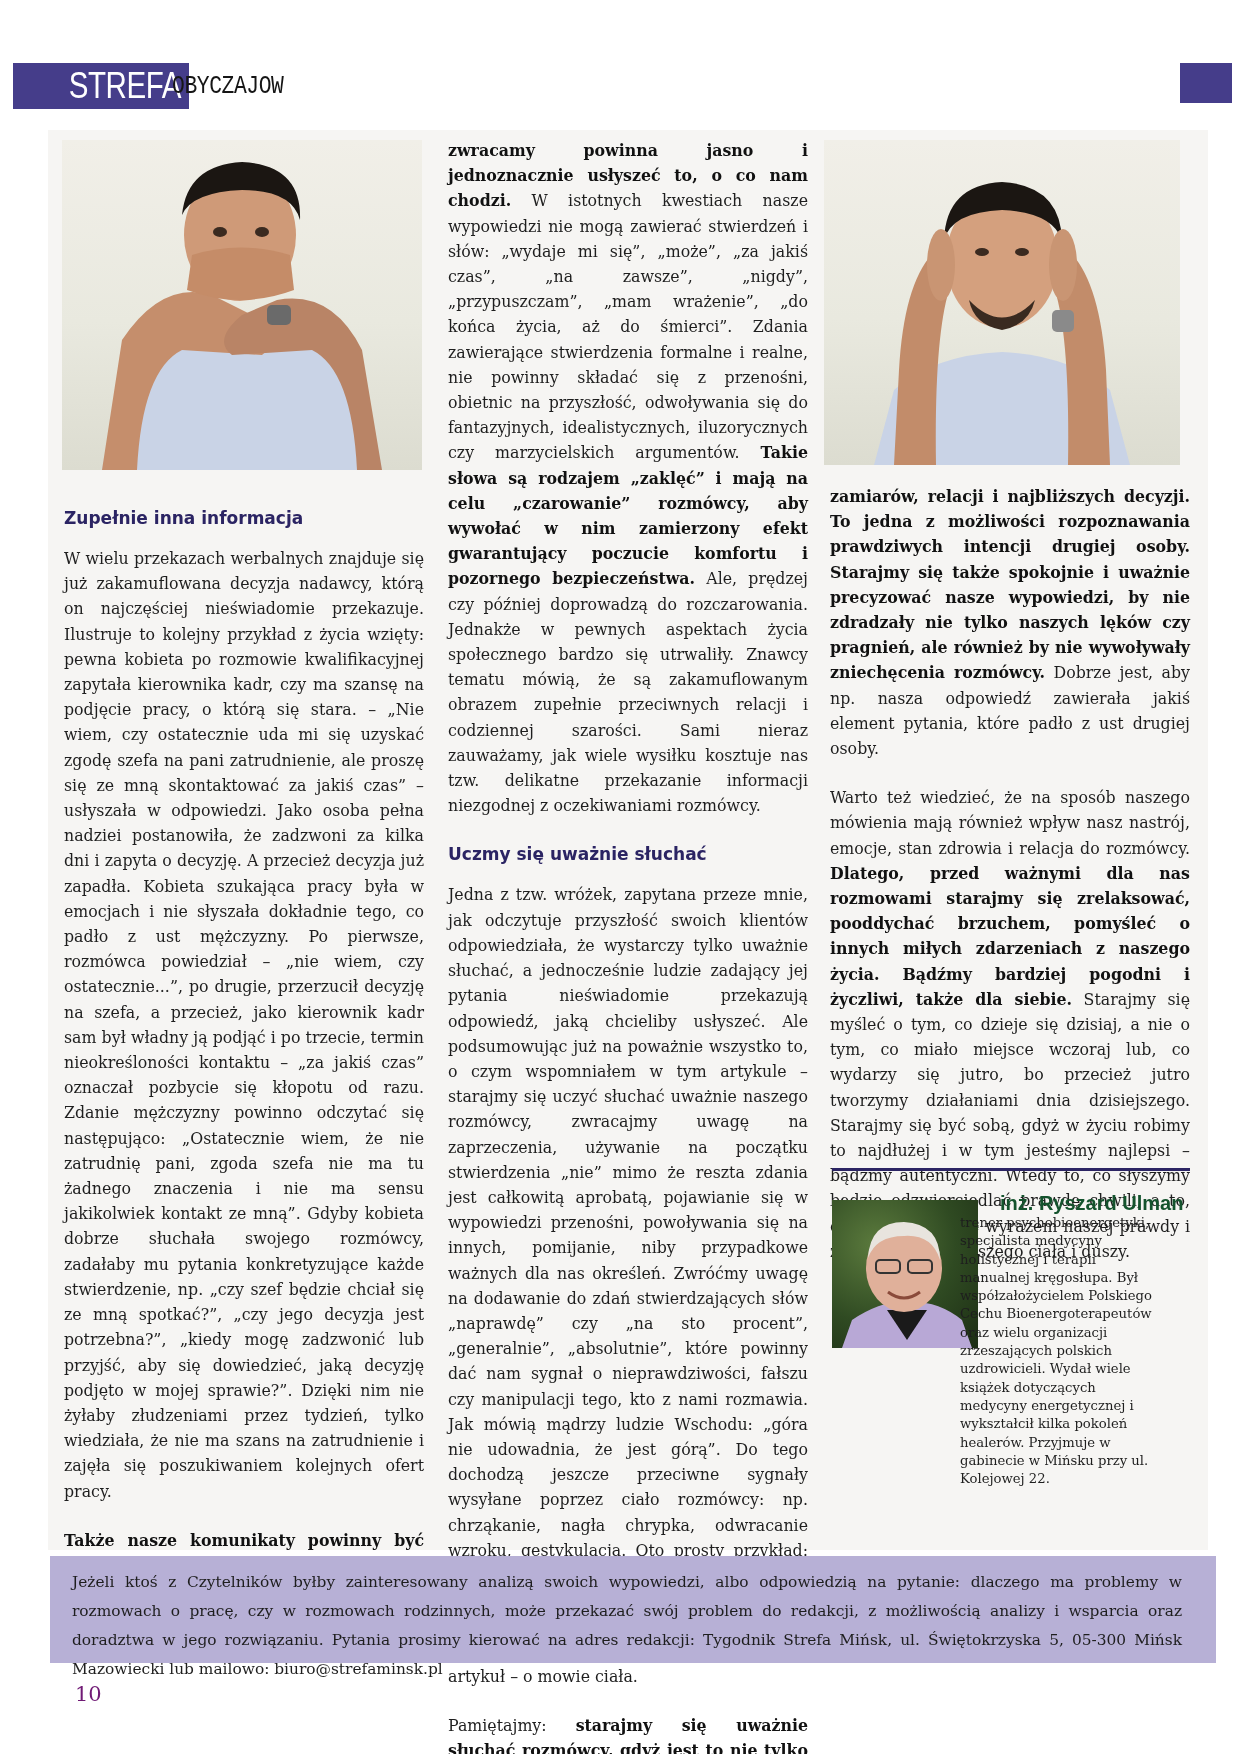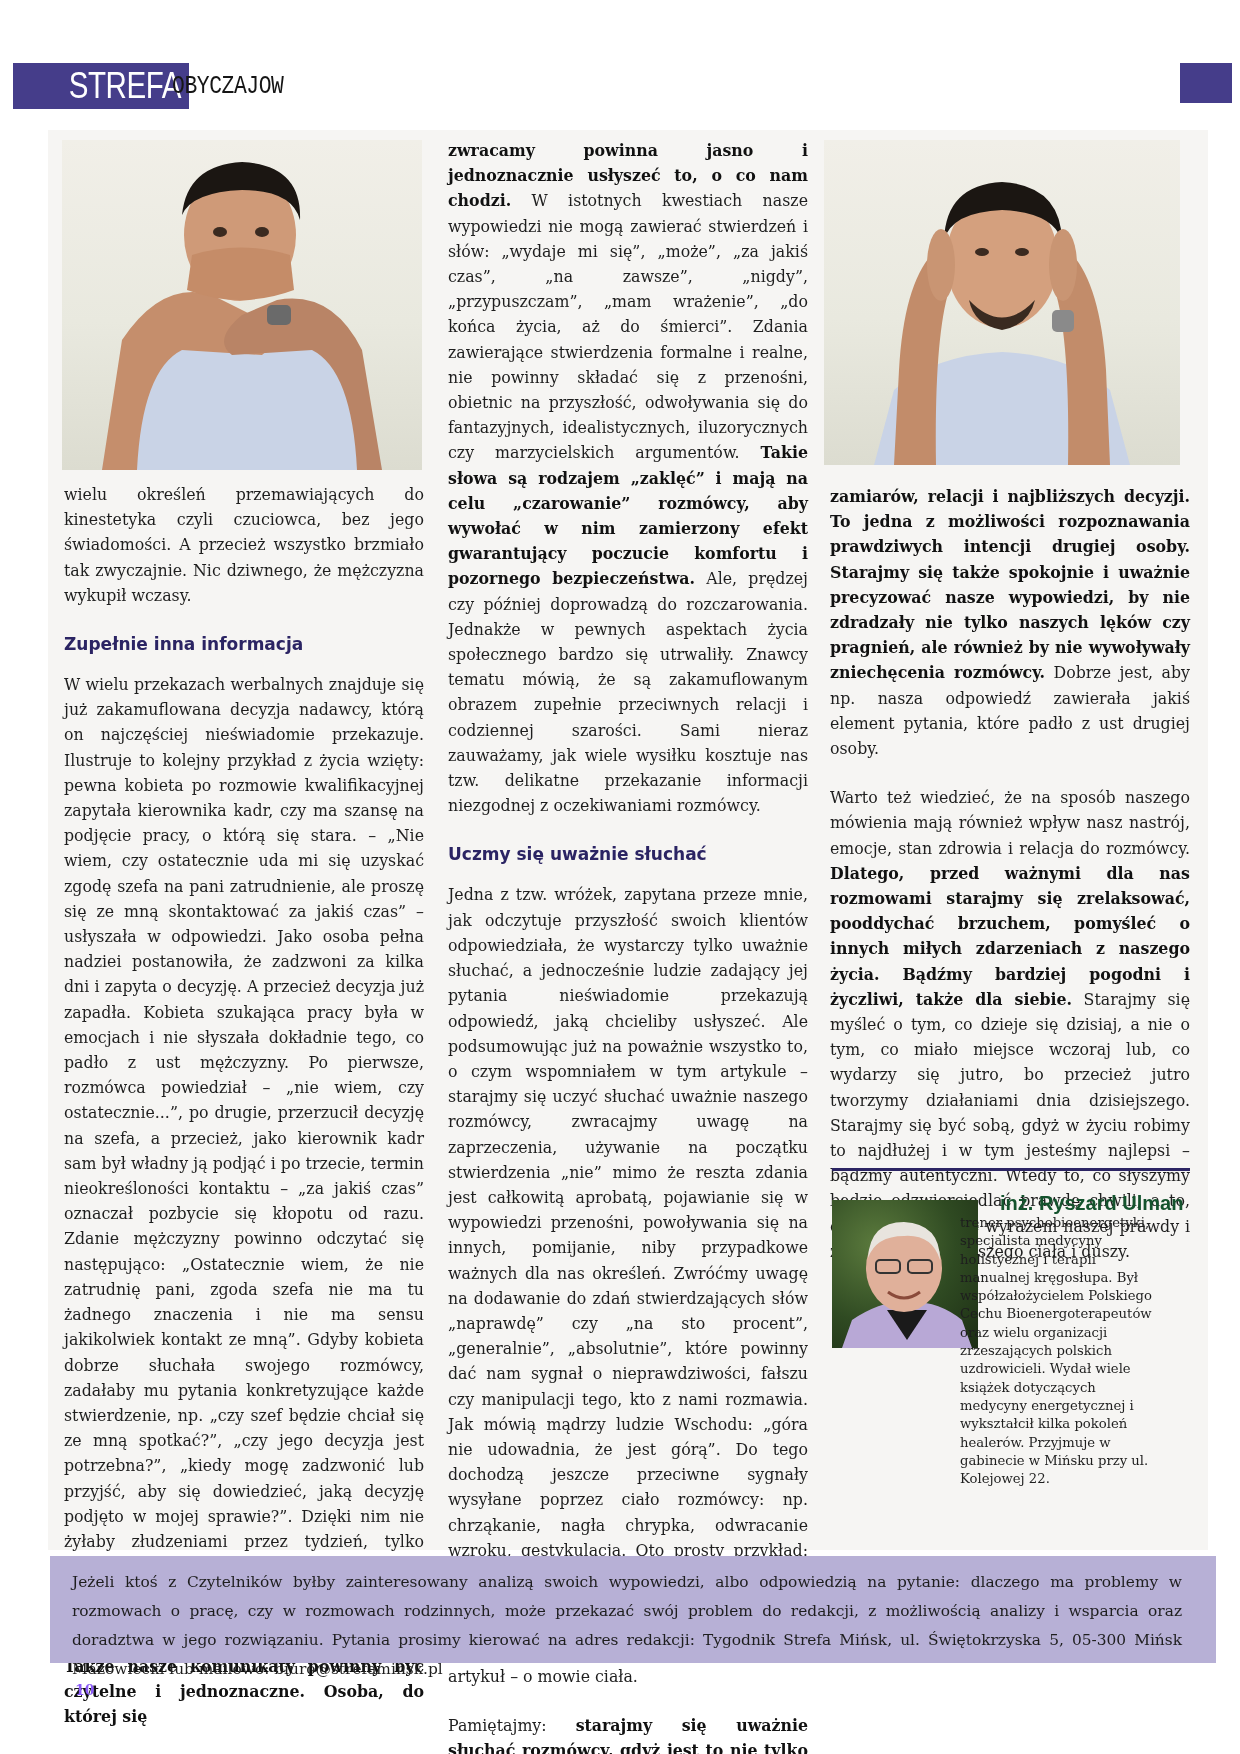--- a/index.html
+++ b/index.html
@@ -71,21 +71,21 @@
   .info-box {
     position: absolute; left: 50px; top: 1556px; width: 1166px; height: 107px;
     background: #b7b0d6;
   }
   .info-text {
     position: absolute; left: 72px; top: 1568px; width: 1110px;
     font-size: 15.4px; line-height: 29px; text-align: justify; color: #1e1e1e;
   }
   .page-number {
     position: absolute; left: 75px; top: 1682px;
-    font-size: 14px; font-weight: bold; color: #8b5cf6;
+    font-size: 21px; font-weight: normal; color: #701a75;
   }
 </style>
 </head>
 <body>
 
 <div class="page-bg"></div>
 
 <div class="hdr-strefa"><span>STREFA</span></div>
 <div class="hdr-obyczaj"><span>OBYCZAJOW</span></div>
 <div class="hdr-square"></div>
@@ -114,21 +114,20 @@
     <ellipse cx="158" cy="112" rx="7" ry="4" fill="#3a2a20"></ellipse>
     <ellipse cx="198" cy="112" rx="7" ry="4" fill="#3a2a20"></ellipse>
     <path d="M145 160 Q178 195 211 160 Q205 185 178 190 Q150 185 145 160 Z" fill="#3a2a20"></path>
     <ellipse cx="117" cy="125" rx="14" ry="36" fill="#c99573"></ellipse>
     <ellipse cx="239" cy="125" rx="14" ry="36" fill="#c99573"></ellipse>
     <rect x="228" y="170" width="22" height="22" rx="5" fill="#8a8a8a"></rect>
   </svg>
 </div>
 
 <div class="col c1" style="top:482px;">
-  <p>wielu określeń przemawiających do kinestetyka czyli czuciowca, bez jego świadomości. A przecież wszystko brzmiało tak zwyczajnie. Nic dziwnego, że mężczyzna wykupił wczasy.</p>
   <div class="gap"></div>
   <h2 class="sub">Zupełnie inna informacja</h2>
   <div style="height:16px"></div>
   <p>W wielu przekazach werbalnych znajduje się już zakamuflowana decyzja nadawcy, którą on najczęściej nieświadomie przekazuje. Ilustruje to kolejny przykład z życia wzięty: pewna kobieta po rozmowie kwalifikacyjnej zapytała kierownika kadr, czy ma szansę na podjęcie pracy, o którą się stara. – „Nie wiem, czy ostatecznie uda mi się uzyskać zgodę szefa na pani zatrudnienie, ale proszę się ze mną skontaktować za jakiś czas” – usłyszała w odpowiedzi. Jako osoba pełna nadziei postanowiła, że zadzwoni za kilka dni i zapyta o decyzję. A przecież decyzja już zapadła. Kobieta szukająca pracy była w emocjach i nie słyszała dokładnie tego, co padło z ust mężczyzny. Po pierwsze, rozmówca powiedział – „nie wiem, czy ostatecznie...”, po drugie, przerzucił decyzję na szefa, a przecież, jako kierownik kadr sam był władny ją podjąć i po trzecie, termin nieokreśloności kontaktu – „za jakiś czas” oznaczał pozbycie się kłopotu od razu. Zdanie mężczyzny powinno odczytać się następująco: „Ostatecznie wiem, że nie zatrudnię pani, zgoda szefa nie ma tu żadnego znaczenia i nie ma sensu jakikolwiek kontakt ze mną”. Gdyby kobieta dobrze słuchała swojego rozmówcy, zadałaby mu pytania konkretyzujące każde stwierdzenie, np. „czy szef będzie chciał się ze mną spotkać?”, „czy jego decyzja jest potrzebna?”, „kiedy mogę zadzwonić lub przyjść, aby się dowiedzieć, jaką decyzję podjęto w mojej sprawie?”. Dzięki nim nie żyłaby złudzeniami przez tydzień, tylko wiedziała, że nie ma szans na zatrudnienie i zajęła się poszukiwaniem kolejnych ofert pracy.</p>
   <div class="gap"></div>
   <p><b>Także nasze komunikaty powinny być czytelne i jednoznaczne. Osoba, do której się</b></p>
 </div>
 
 <div class="col c2" style="top:138px;">
   <p><b>zwracamy powinna jasno i jednoznacznie usłyszeć to, o co nam chodzi.</b><span> W istotnych kwestiach nasze wypowiedzi nie mogą zawierać stwierdzeń i słów: „wydaje mi się”, „może”, „za jakiś czas”, „na zawsze”, „nigdy”, „przypuszczam”, „mam wrażenie”, „do końca życia, aż do śmierci”. Zdania zawierające stwierdzenia formalne i realne, nie powinny składać się z przenośni, obietnic na przyszłość, odwoływania się do fantazyjnych, idealistycznych, iluzorycznych czy marzycielskich argumentów. </span><b>Takie słowa są rodzajem „zaklęć” i mają na celu „czarowanie” rozmówcy, aby wywołać w nim zamierzony efekt gwarantujący poczucie komfortu i pozornego bezpieczeństwa.</b><span> Ale, prędzej czy później doprowadzą do rozczarowania. Jednakże w pewnych aspektach życia społecznego bardzo się utrwaliły. Znawcy tematu mówią, że są zakamuflowanym obrazem zupełnie przeciwnych relacji i codziennej szarości. Sami nieraz zauważamy, jak wiele wysiłku kosztuje nas tzw. delikatne przekazanie informacji niezgodnej z oczekiwaniami rozmówcy.</span></p>

